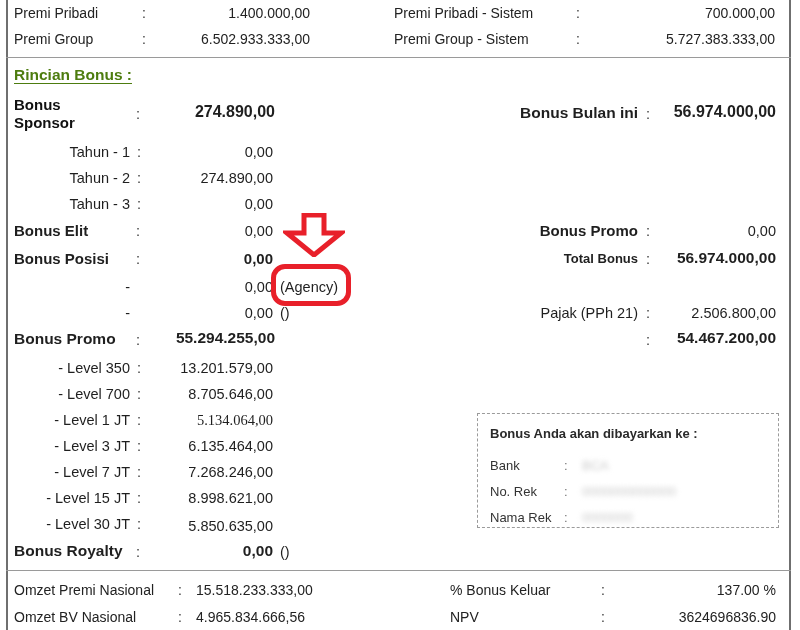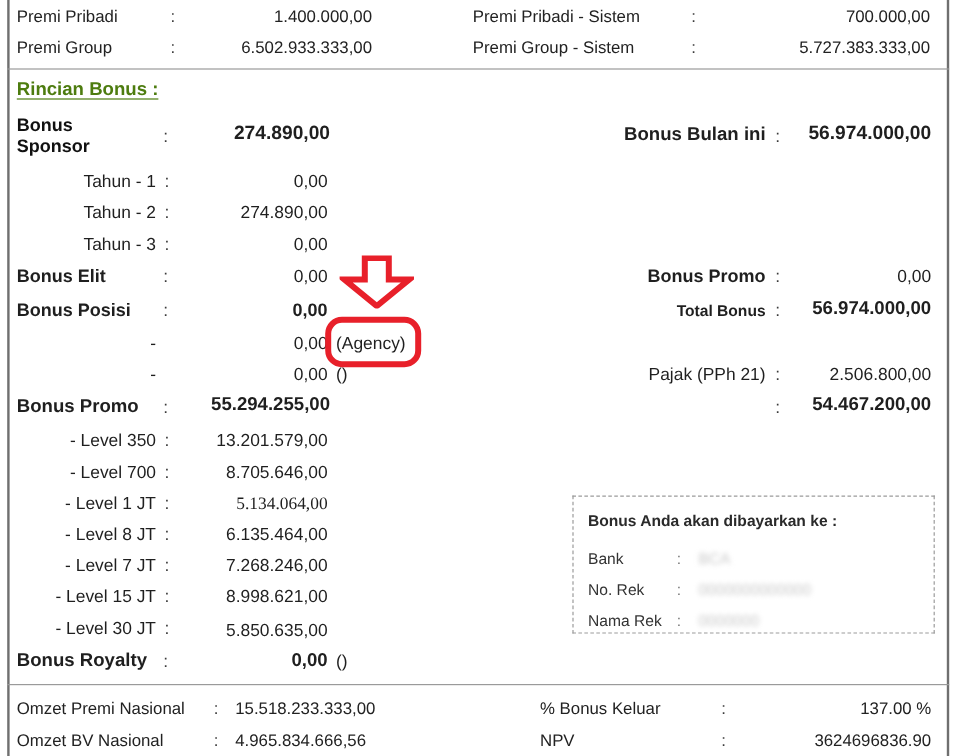--- a/index.html
+++ b/index.html
@@ -227,21 +227,21 @@
   <div class="cell val" style="left:100px; top:359px; width:173px;">13.201.579,00</div>
 
   <div class="cell lbl-r" style="left:20px; top:385px; width:110px;">- Level 700</div>
   <div class="cell colon" style="left:134px; top:385px; width:10px;">:</div>
   <div class="cell val" style="left:100px; top:385px; width:173px;">8.705.646,00</div>
 
   <div class="cell lbl-r" style="left:20px; top:411px; width:110px;">- Level 1 JT</div>
   <div class="cell colon" style="left:134px; top:411px; width:10px;">:</div>
   <div class="cell val" style="left:100px; top:411px; width:173px;font-family:Liberation Serif, serif;">5.134.064,00</div>
 
-  <div class="cell lbl-r" style="left:20px; top:437px; width:110px;">- Level 8 JT</div>
+  <div class="cell lbl-r" style="left:20px; top:437px; width:110px;">- Level 3 JT</div>
   <div class="cell colon" style="left:134px; top:437px; width:10px;">:</div>
   <div class="cell val" style="left:100px; top:437px; width:173px;">6.135.464,00</div>
 
   <div class="cell lbl-r" style="left:20px; top:463px; width:110px;">- Level 7 JT</div>
   <div class="cell colon" style="left:134px; top:463px; width:10px;">:</div>
   <div class="cell val" style="left:100px; top:463px; width:173px;">7.268.246,00</div>
 
   <div class="cell lbl-r" style="left:20px; top:489px; width:110px;">- Level 15 JT</div>
   <div class="cell colon" style="left:134px; top:489px; width:10px;">:</div>
   <div class="cell val" style="left:100px; top:489px; width:173px;">8.998.621,00</div>

